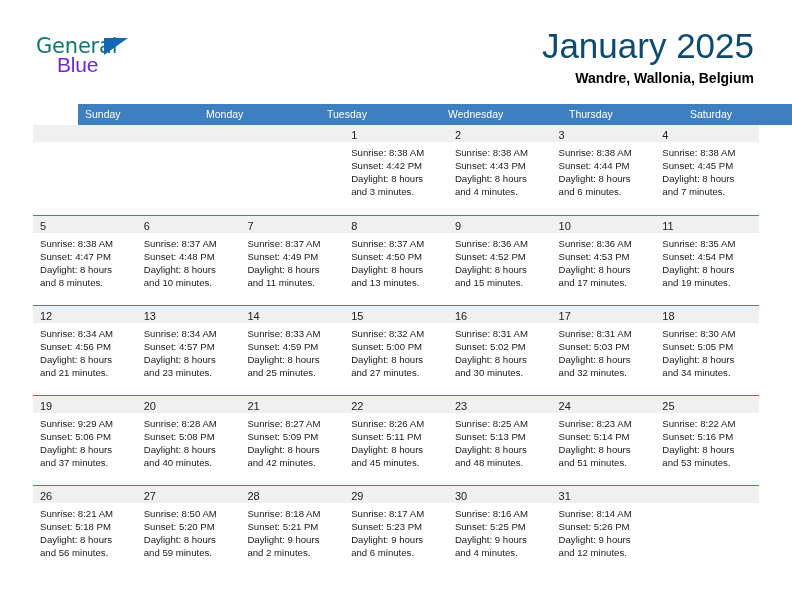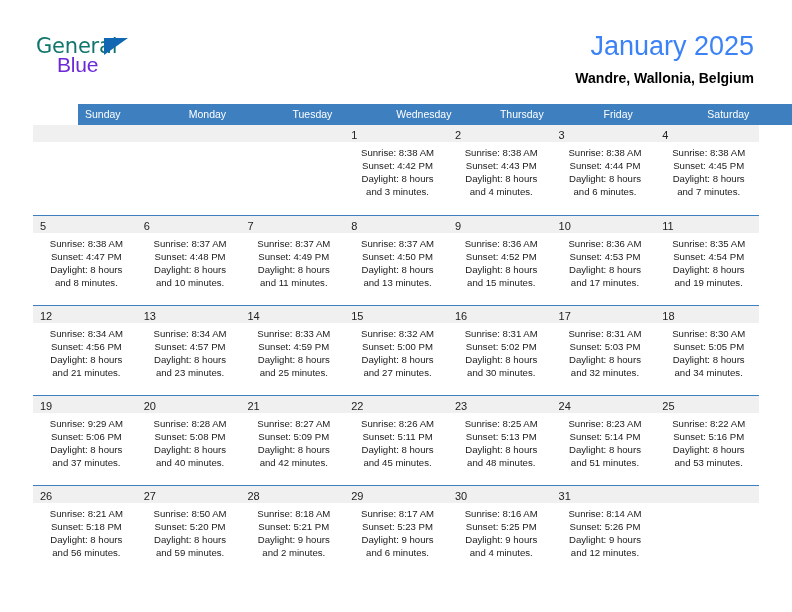--- a/index.html
+++ b/index.html
@@ -66,23 +66,23 @@
     border-bottom: 17px solid transparent;
   }
 
   .title-block {
     position: absolute;
     right: 38px;
     top: 30px;
     text-align: right;
   }
   .cal-title {
-    font-size: 27px;
+    font-size: 35px;
     font-weight: 400;
-    color: #3b82f6;
+    color: #0c4a6e;
     line-height: 32px;
     white-space: nowrap;
     text-align: right;
   }
   .cal-subtitle {
     margin-top: 8px;
     font-size: 14px;
     font-weight: 700;
     color: #000000;
     line-height: 17px;
@@ -137,21 +137,20 @@
     box-sizing: border-box;
     padding-left: 7px;
   }
   .day-number {
     font-size: 11px;
     line-height: 17px;
     color: #222222;
   }
   .day-body {
     padding: 4px 4px 0 7px;
-    text-align: center;
   }
   .day-line {
     font-size: 9.6px;
     line-height: 13.1px;
     color: #1a1a1a;
     white-space: nowrap;
   }
   .empty .day-number-band {
     background: #f0f0f0;
   }
@@ -176,21 +175,20 @@
 
   </div>
 
   <div class="calendar">
     <div class="weekday-row" id="weekday-row">
         <div class="weekday">Sunday</div>
         <div class="weekday">Monday</div>
         <div class="weekday">Tuesday</div>
         <div class="weekday">Wednesday</div>
         <div class="weekday">Thursday</div>
-        <div class="weekday">Friday</div>
         <div class="weekday">Saturday</div>
       </div>
     <div id="weeks-container">
         <div class="week-row first">
           <div class="day-cell empty">
             <div class="day-number-band"><span class="day-number"></span></div>
             <div class="day-body"></div>
           </div>
           <div class="day-cell empty">
             <div class="day-number-band"><span class="day-number"></span></div>

